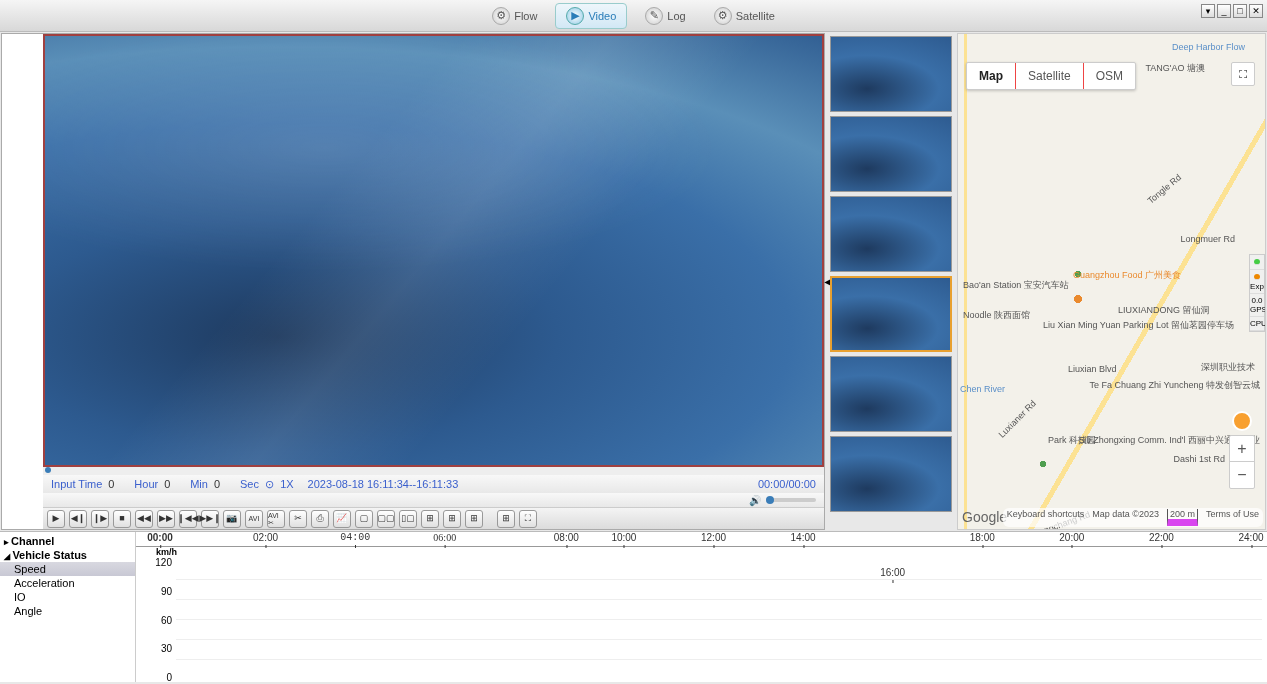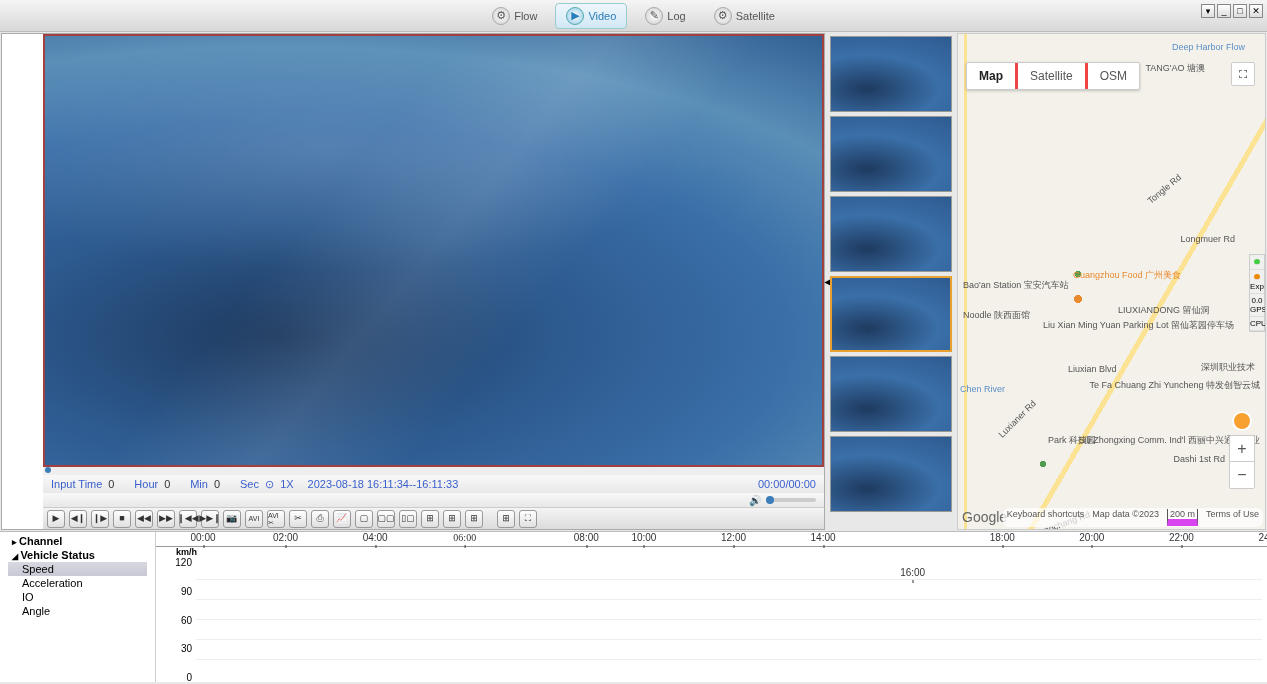--- a/index.html
+++ b/index.html
@@ -43,39 +43,39 @@
 .map-bg { position:absolute; inset:0; background:
    linear-gradient(90deg, transparent 2%, #fce293 2%, #fce293 3%, transparent 3%),
    linear-gradient(120deg, transparent 60%, #fce293 60%, #fce293 61%, transparent 61%),
    linear-gradient(#f3f1ea,#f3f1ea); }
 .map-bg::before { content:""; position:absolute; inset:0; background:
    radial-gradient(circle 3px at 120px 240px, #4f9e4f 99%, transparent),
    radial-gradient(circle 3px at 85px 430px, #4f9e4f 99%, transparent),
    radial-gradient(circle 3px at 280px 410px, #4f9e4f 99%, transparent),
    radial-gradient(circle 4px at 120px 265px, #ea8a2e 99%, transparent); }
 .map-type { position:absolute; left: 8px; top: 28px; display:flex; background:#fff; border:1px solid #ccc; border-radius:2px; overflow:hidden; box-shadow: 0 1px 3px rgba(0,0,0,0.2); }
-.map-type div { padding: 6px 12px; cursor:pointer; font-size: 12px; color:#555; border-right:3px solid #ef4444; }
+.map-type div { padding: 6px 12px; cursor:pointer; font-size: 12px; color:#555; border-right:1px solid #ef4444; }
 .map-type div.active { font-weight:bold; color:#222; }
 .map-type div:last-child { border-right:none; }
 .map-full { position:absolute; right:10px; top:28px; width:24px; height:24px; background:#fff; border:1px solid #ccc; border-radius:2px; display:flex; align-items:center; justify-content:center; cursor:pointer; }
 .map-zoom { position:absolute; right:10px; bottom:40px; width:26px; background:#fff; border:1px solid #ccc; border-radius:2px; }
 .map-zoom div { height:26px; display:flex; align-items:center; justify-content:center; font-size:16px; cursor:pointer; color:#555; }
 .map-zoom div:first-child { border-bottom:1px solid #ccc; }
 .map-pegman { position:absolute; right:13px; bottom:98px; width:20px; height:20px; background:#f8a030; border-radius:50%; border:2px solid #fff; }
 .map-attrib { position:absolute; right:2px; bottom:2px; font-size:9px; color:#555; background:rgba(255,255,255,0.7); padding:1px 4px; display:flex; gap:8px;border-radius:6px; }
 .map-logo { position:absolute; left:4px; bottom:4px; font-size:14px; color:#666; }
 .map-side-gauge { position:absolute; right:0; top:220px; width:16px; background:rgba(240,240,240,0.9); border:1px solid #ccc; font-size:8px; text-align:center; }
 .map-side-gauge div { padding:2px 0; border-bottom:1px solid #ddd; }
 .map-side-gauge .dot-g { width:6px;height:6px;border-radius:50%;background:#4c4;margin:2px auto; }
 .map-side-gauge .dot-o { width:6px;height:6px;border-radius:50%;background:#e80;margin:2px auto; }
 .map-label { position:absolute; font-size:9px; color:#555; white-space:nowrap; }
 
 
 .bottom { display:flex; height: 151px; border-top: 1px solid #bbb; }
-.tree-col { width: 156px; border-right: 1px solid #ccc; background:#fff; padding: 2px 8px; }
+.tree-col { width: 136px; border-right: 1px solid #ccc; background:#fff; padding: 2px 0; }
 .tree-item { padding: 1px 4px 1px 14px; cursor:pointer; }
 .tree-item.head { padding-left: 4px; font-weight:bold; }
 .tree-item.head::before { content:"▸ "; font-size:9px; }
 .tree-item.head.open::before { content:"◢ "; font-size:8px; }
 .tree-item.selected { background: linear-gradient(#d8d8e0,#c8c8d4); }
 
 .chart-col { flex:1; position:relative; background:#fff; }
 .time-axis { height: 15px; position:relative; border-bottom: 1px solid #999; font-size:10px; color:#333; }
 .time-tick { position:absolute; top:0; font-size:10px; transform:translateX(-50%); }
 .time-tick::after { content:""; position:absolute; left:50%; top:13px; width:1px; height:3px; background:#333; }
@@ -231,23 +231,23 @@
   <div class="tree-col">
     <div class="tree-item head">Channel</div>
     <div class="tree-item head open">Vehicle Status</div>
     <div class="tree-item selected">Speed</div>
     <div class="tree-item">Acceleration</div>
     <div class="tree-item">IO</div>
     <div class="tree-item">Angle</div>
   </div>
   <div class="chart-col">
     <div class="time-axis" id="time-axis">
-        <div class="time-tick" style="left: 47px;">00:00</div>
+        <div class="time-tick" style="left: 24px; font-weight: bold;">00:00</div>
         <div class="time-tick" style="left: 129.583px;">02:00</div>
-        <div class="time-tick" style="left: 219.167px;">04:00</div>
+        <div class="time-tick" style="left: 219.167px; font-family: Liberation Mono, monospace;">04:00</div>
         <div class="time-tick" style="left: 308.75px; font-family: Liberation Serif, serif;">06:00</div>
         <div class="time-tick" style="left: 398.333px; margin-left: 32px;">08:00</div>
         <div class="time-tick" style="left: 487.917px;">10:00</div>
         <div class="time-tick" style="left: 577.5px;">12:00</div>
         <div class="time-tick" style="left: 667.083px;">14:00</div>
         <div class="time-tick" style="left: 756.667px; margin-top: 35px;">16:00</div>
         <div class="time-tick" style="left: 846.25px;">18:00</div>
         <div class="time-tick" style="left: 935.833px;">20:00</div>
         <div class="time-tick" style="left: 1025.42px;">22:00</div>
         <div class="time-tick" style="left: 1115px;">24:00</div>

